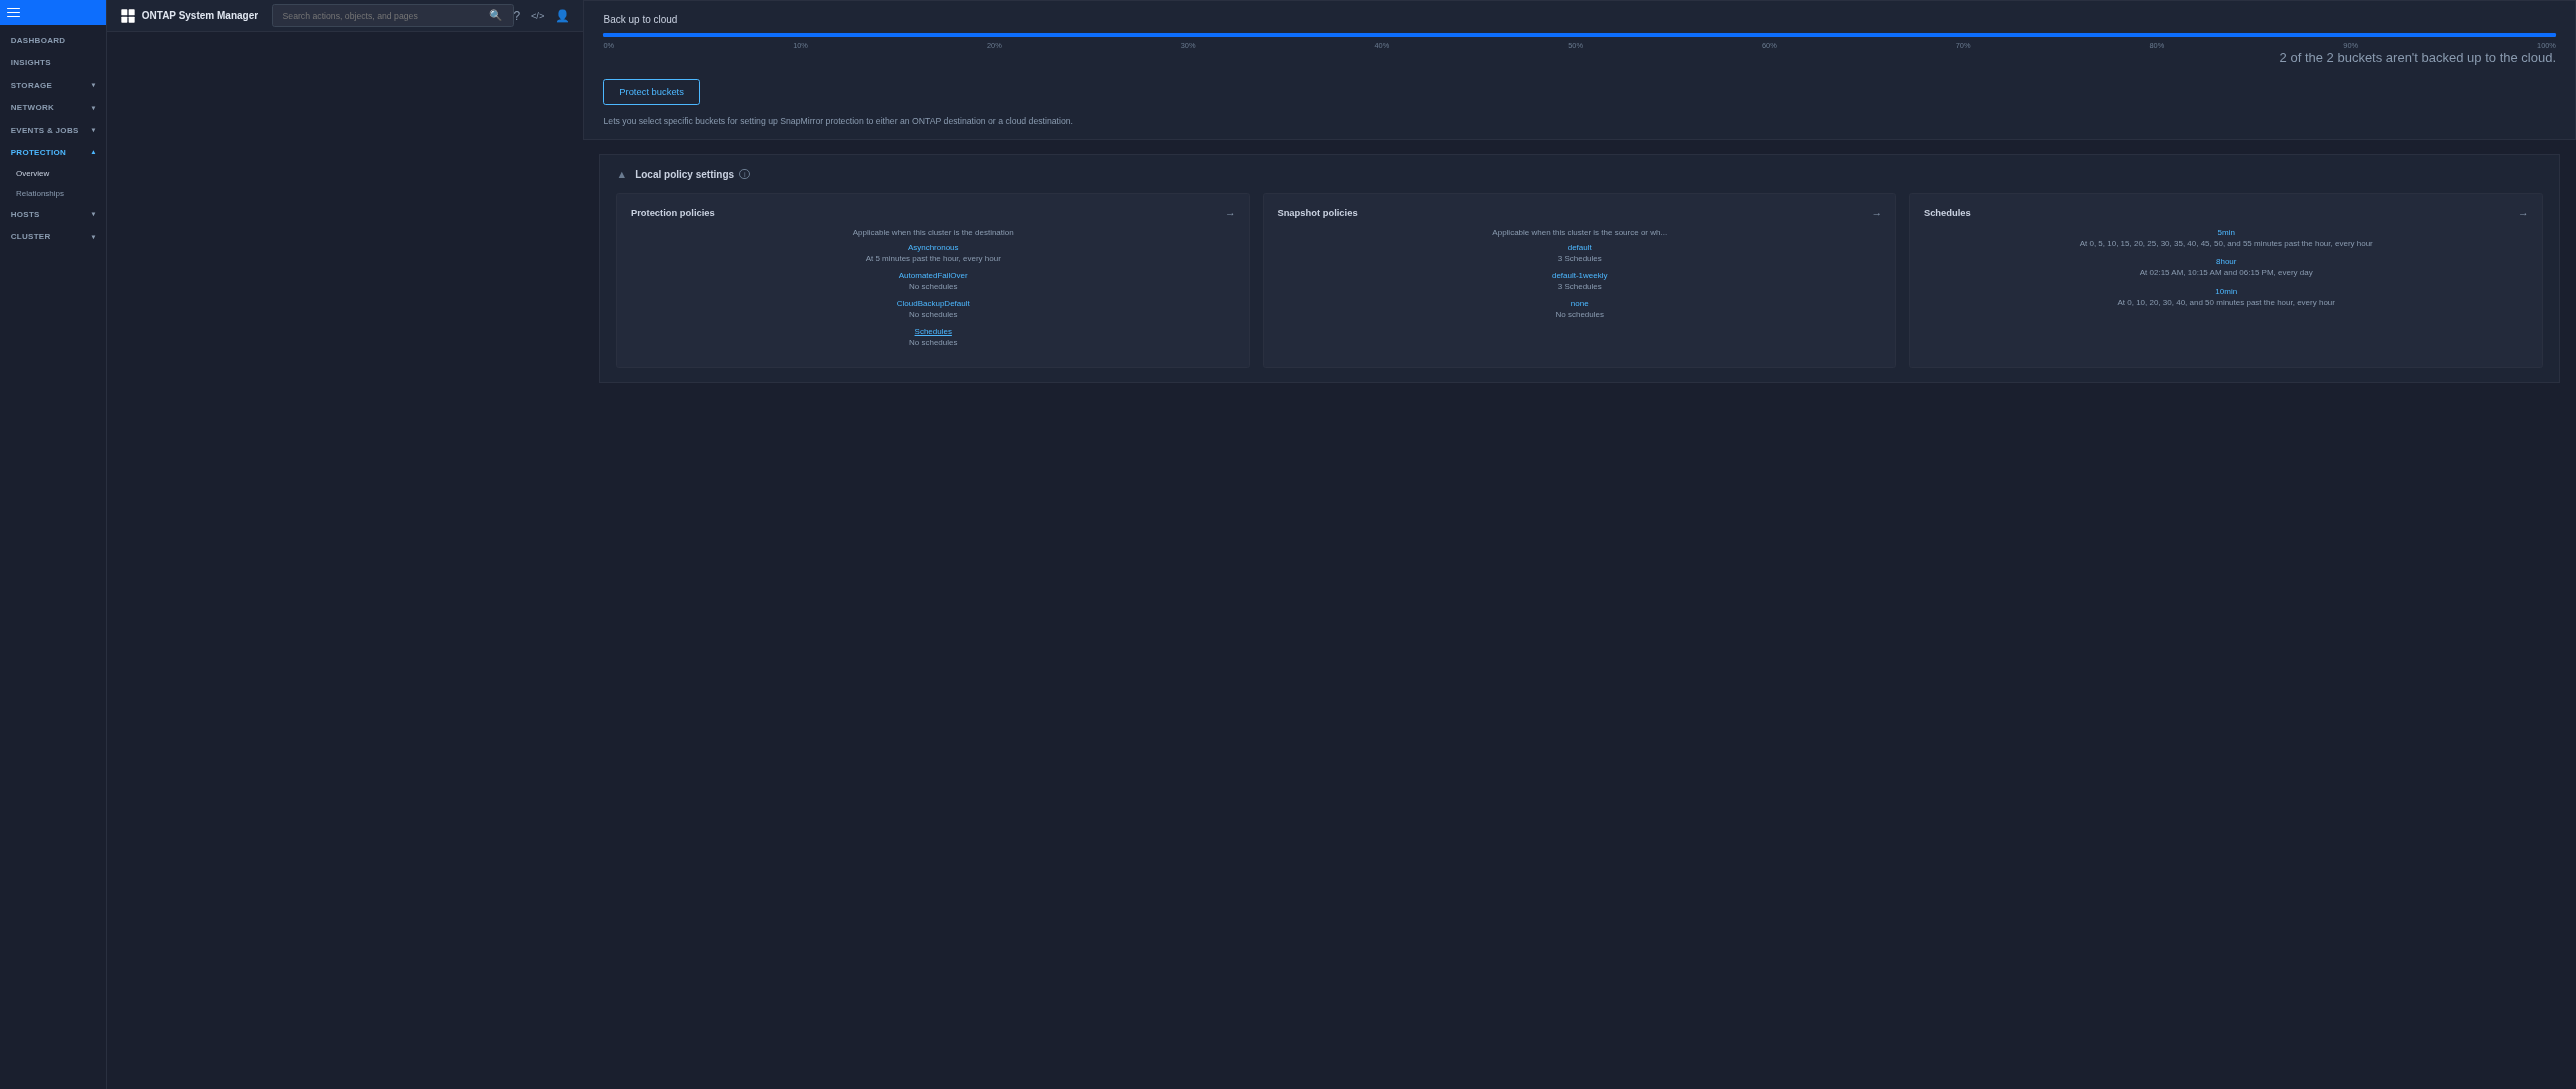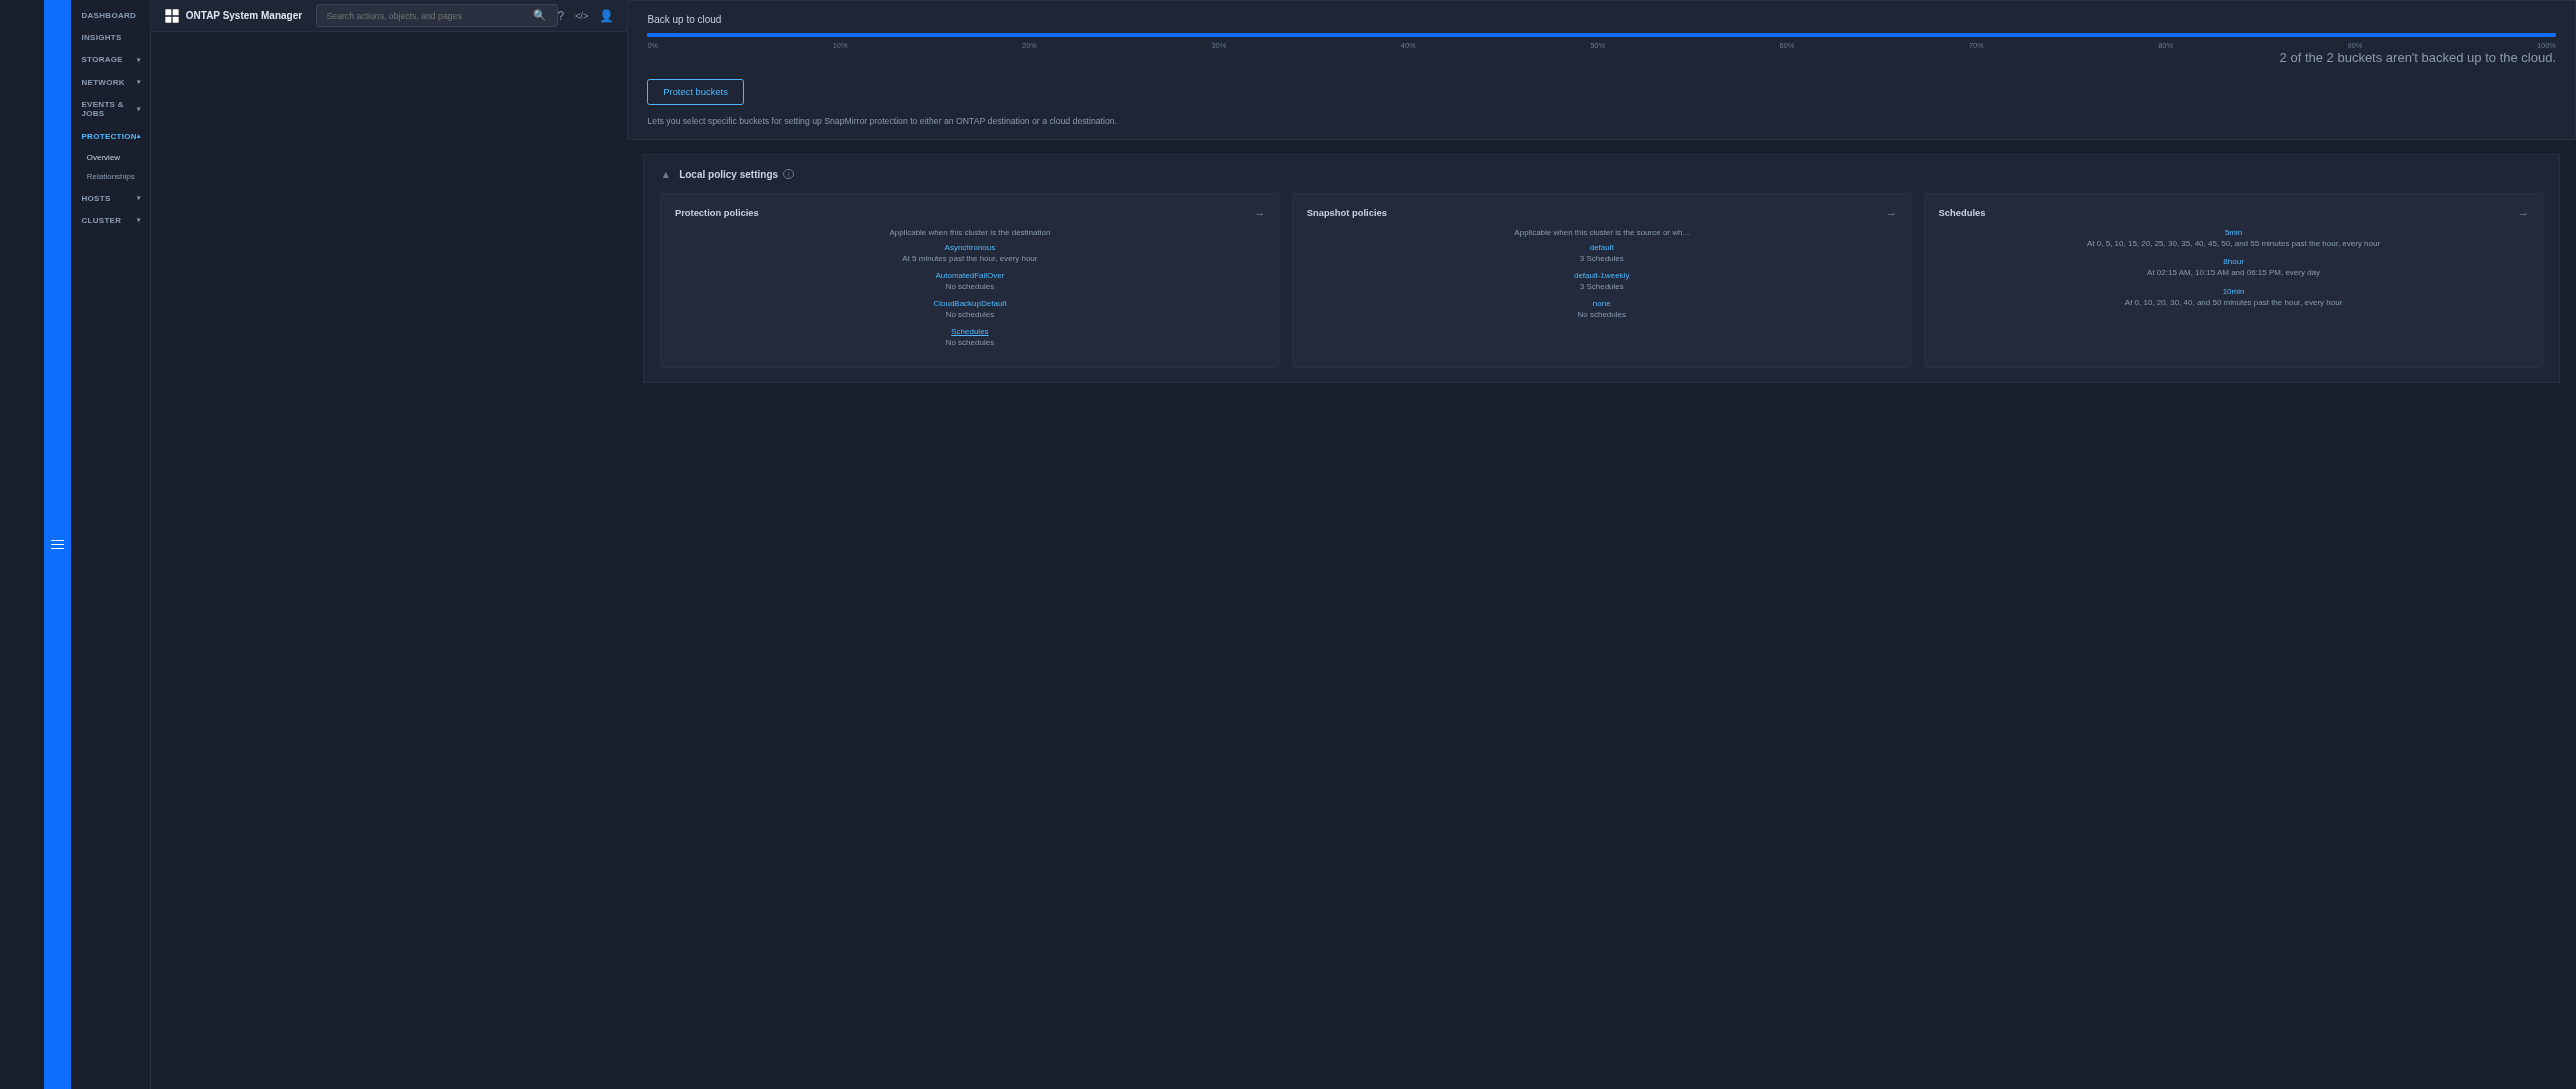--- a/index.html
+++ b/index.html
@@ -12,23 +12,22 @@
       overflow: hidden;
     }
 
     
     .sidebar {
       width: 107px;
       min-width: 107px;
       background: #1a1f2e;
       border-right: 0.7px solid #2a3040;
       display: flex;
-      flex-direction: row;
+      flex-direction: column;
       overflow-y: auto;
-      margin-left: 44px;
     }
     .sidebar-header {
       background: #0d6efd;
       padding: 8px 6.7px;
       display: flex;
       align-items: center;
       gap: 5.4px;
       cursor: pointer;
     }
     .sidebar-header .hamburger {

